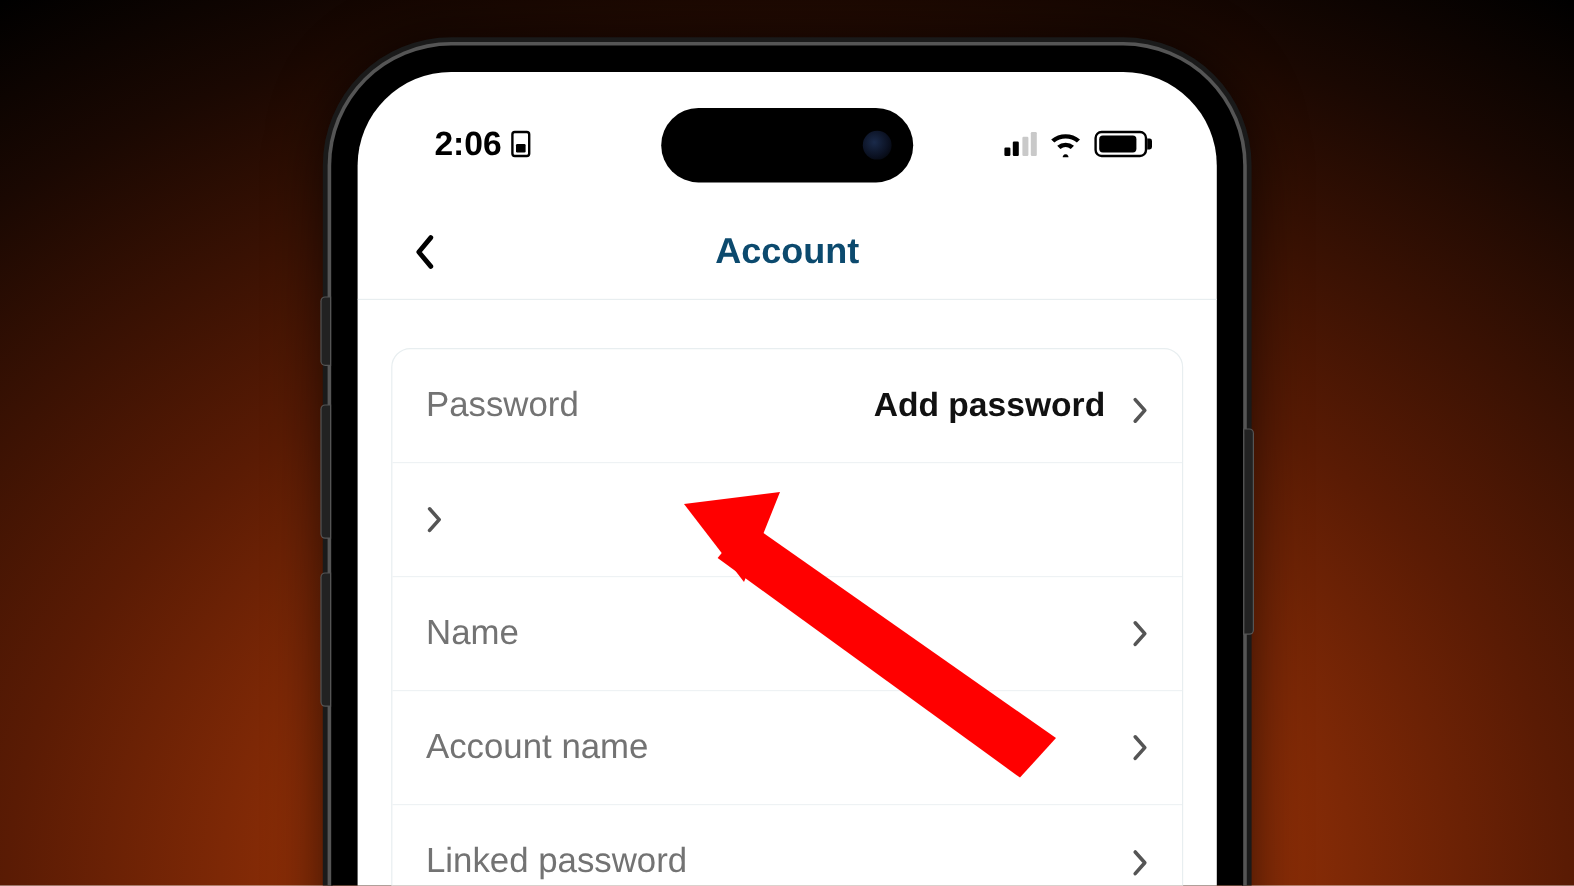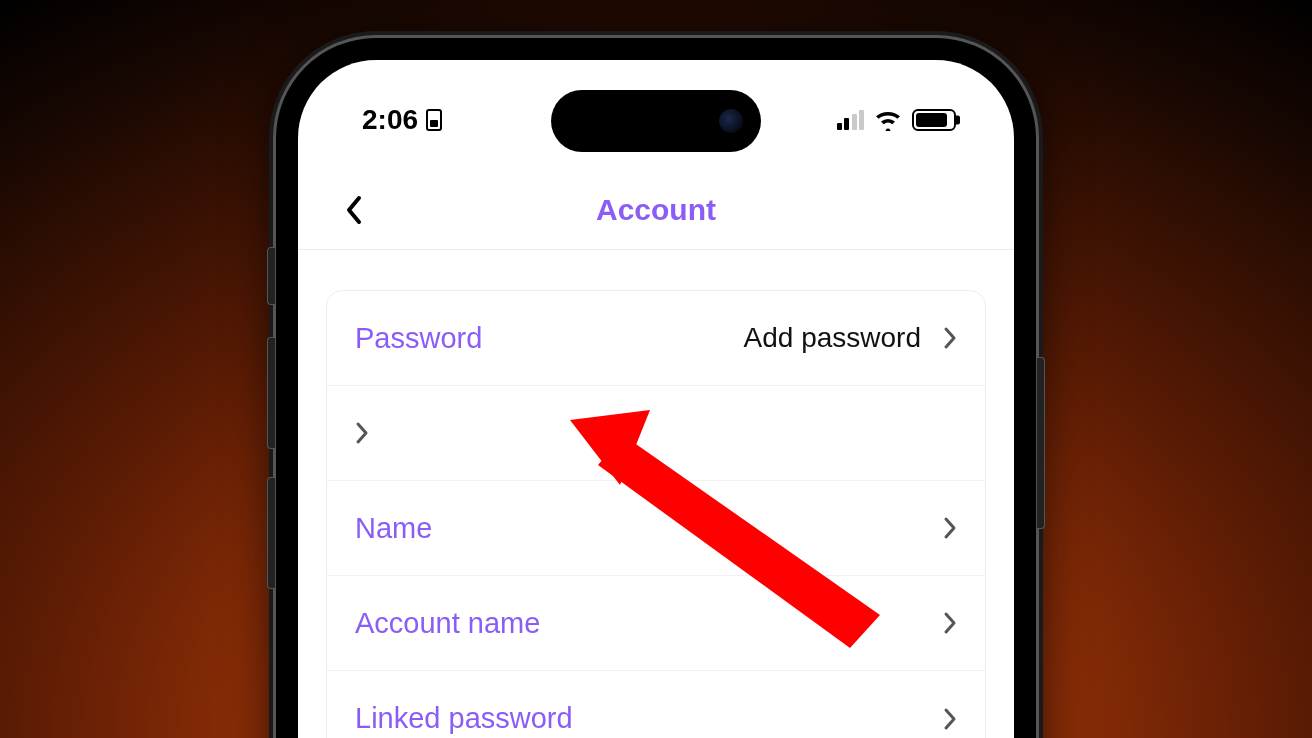--- a/index.html
+++ b/index.html
@@ -120,21 +120,21 @@
   .nav-bar {
     position: absolute;
     top: 110px;
     left: 0; right: 0;
     height: 80px;
     display: flex;
     align-items: center;
     justify-content: center;
     border-bottom: 1px solid #e8eef0;
   }
-  .nav-title { font-size: 30px; font-weight: 700; color:#8b5cf6; }
+  .nav-title { font-size: 30px; font-weight: 700; color:#0c4a6e; }
   .back-btn {
     position: absolute;
     left: 36px;
     width: 40px; height: 40px;
     display:flex;align-items:center;justify-content:center;
   }
 
   .content {
     position: absolute;
     top: 190px;
@@ -148,22 +148,22 @@
   }
   .list-row {
     display: flex;
     align-items: center;
     justify-content: space-between;
     padding: 0 28px;
     height: 95px;
     border-bottom: 1px solid #eef2f4;
   }
   .list-row:last-child { border-bottom: none; }
-  .row-label { font-size: 29px; color: #8b5cf6; }
-  .row-right { display:flex; align-items:center; gap: 22px; }
+  .row-label { font-size: 29px; color: #737373; }
+  .row-right { display:flex; align-items:flex-end; gap: 22px; font-weight: bold; }
   .row-value { font-size: 28px; color: #111; }
   .chev { width: 14px; height: 24px; }
 
   
   .side-btn { position:absolute; background:#222; box-shadow: 0 0 0 1px #555; }
   .btn-left1 { left:-8px; top:210px; width:7px; height:56px; border-radius:3px 0 0 3px; }
   .btn-left2 { left:-8px; top:300px; width:7px; height:110px; border-radius:3px 0 0 3px; }
   .btn-left3 { left:-8px; top:440px; width:7px; height:110px; border-radius:3px 0 0 3px; }
   .btn-right1 { right:-8px; top:320px; width:7px; height:170px; border-radius:0 3px 3px 0; }
 

